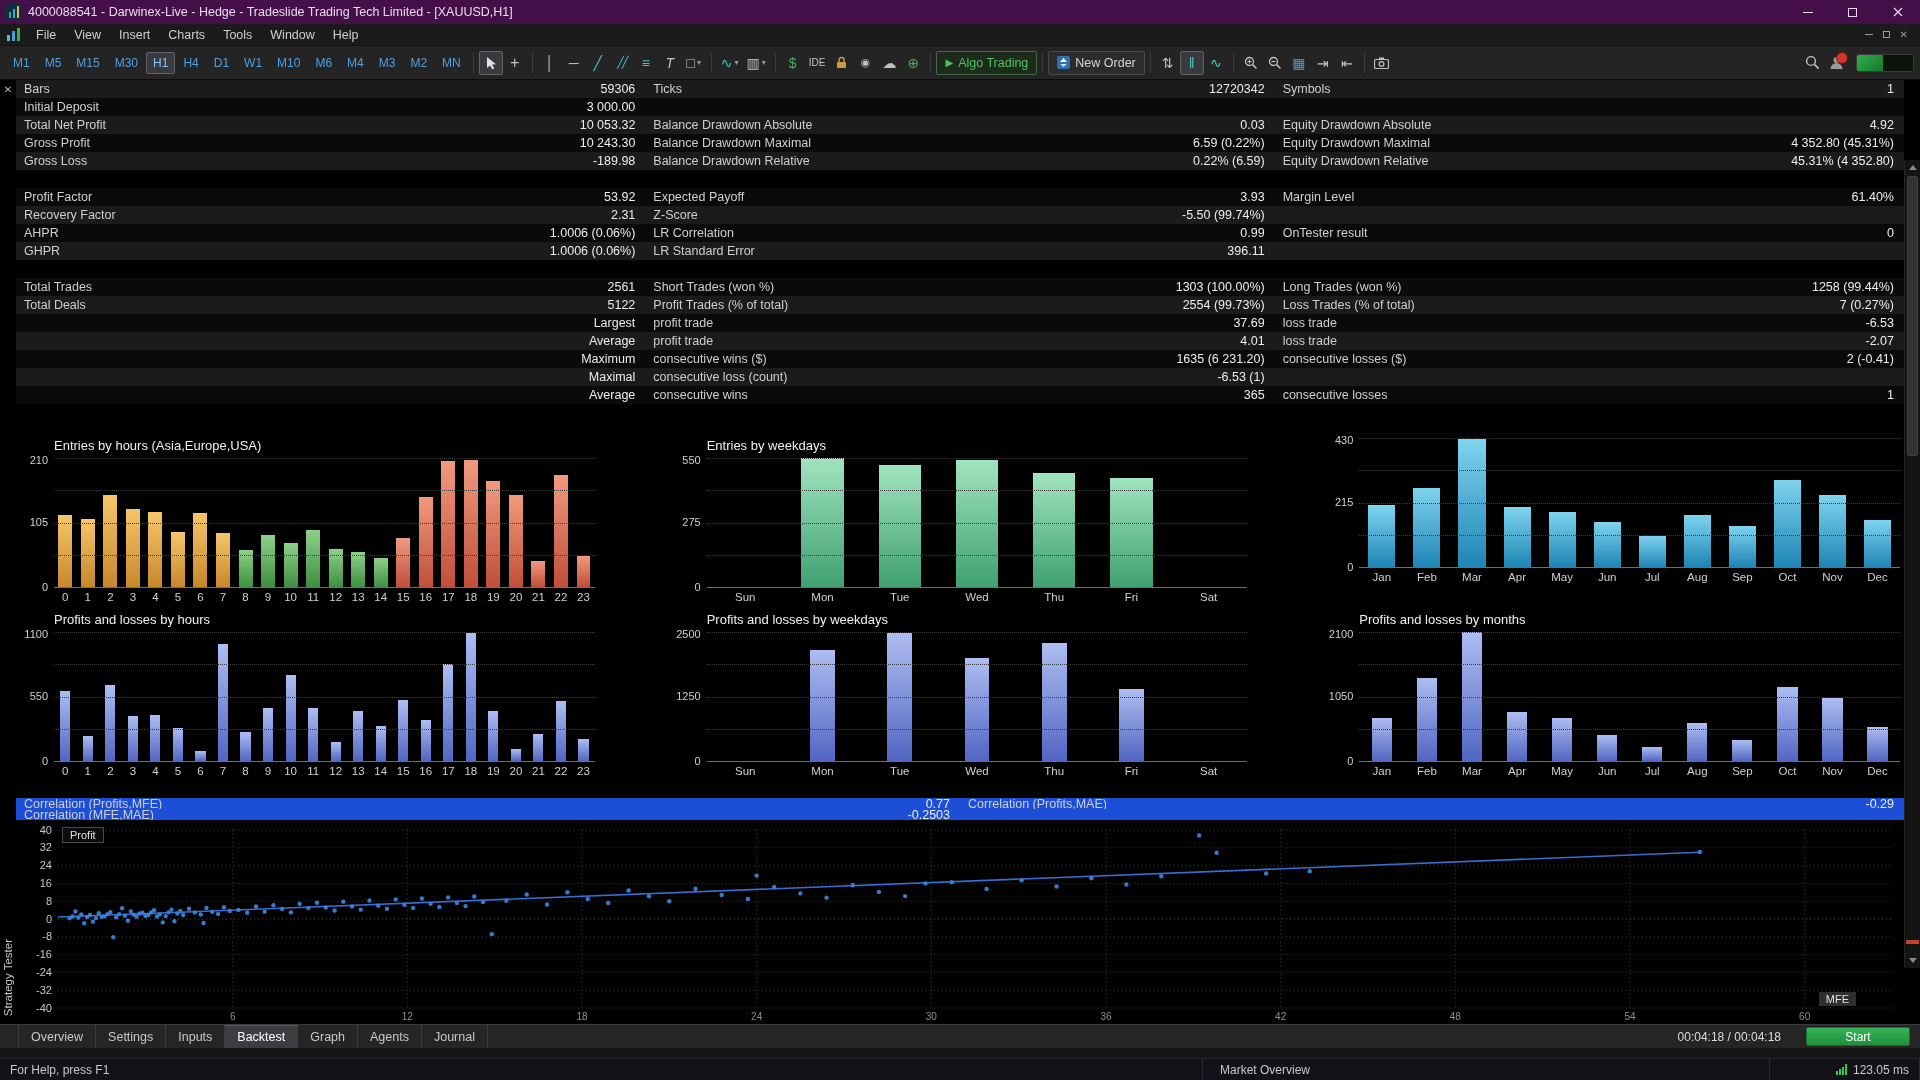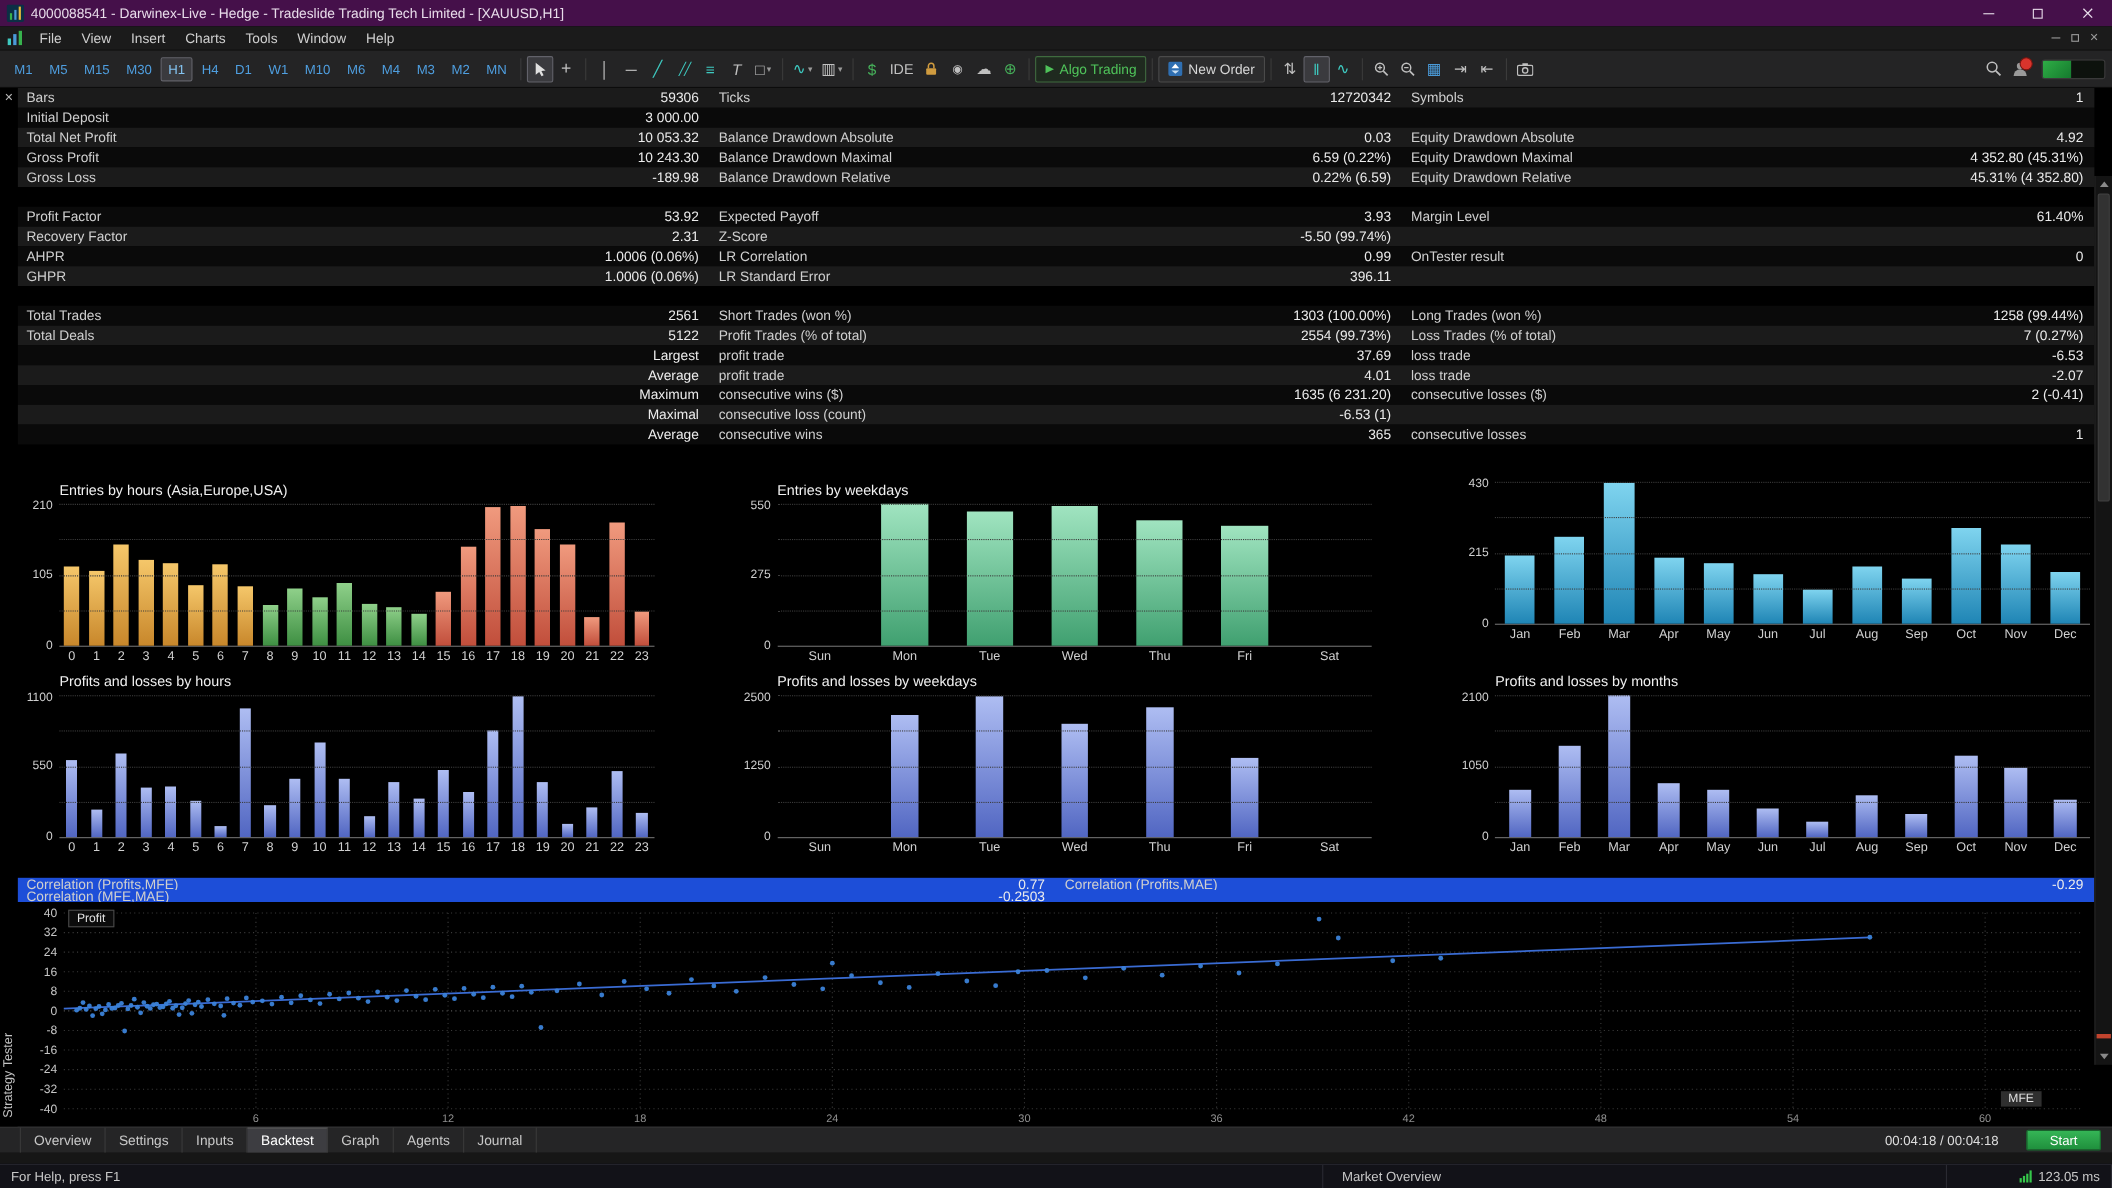--- a/index.html
+++ b/index.html
@@ -100,21 +100,21 @@
   .vs-mark { position:absolute; left:1px; right:1px; bottom:24px; height:4px; background:#c2442e; }
   .vs-bottom { position:absolute; bottom:0; left:0; right:0; }
 
   
   .tabsbar { height:24px; background:#252526; border-top:1px solid #3a3a3a; display:flex; align-items:center; padding-left:18px; flex:none; }
   .tab { color:#c8c8c8; font-size:12.5px; padding:3px 12px; border-right:1px solid #3a3a3a; height:100%; display:flex; align-items:center; }
   .tab:first-child { border-left:1px solid #3a3a3a; }
   .tab.active { background:#3d3d41; color:#ffffff; border-top:1px solid #5a5a5a; }
   .tabsbar .tabs-spacer { flex:1; }
   .elapsed { color:#dddddd; font-size:12px; margin-right:25px; }
-  .start-btn { width:68px; height:19px; margin-right:10px; background:linear-gradient(#35b556,#1f8f3c); border:1px solid #176e2e; border-radius:2px; color:#ffffff; font-size:12px; display:flex; align-items:center; justify-content:center; }
+  .start-btn { width:104px; height:19px; margin-right:10px; background:linear-gradient(#35b556,#1f8f3c); border:1px solid #176e2e; border-radius:2px; color:#ffffff; font-size:12px; display:flex; align-items:center; justify-content:center; }
 
   .bottom-strip { height:10px; background:#161616; flex:none; }
 
   
   .statusbar { height:22px; background:#121218; border-top:1px solid #26262e; display:flex; align-items:center; flex:none; }
   .sb-cell { display:flex; align-items:center; height:100%; padding:0 10px; border-right:1px solid #2a2a32; color:#c8c8c8; font-size:12px; white-space:nowrap; }
   .sb-help { flex:1; border-right:none; }
   .sb-gap { width:8px; border-left:1px solid #2a2a32; height:100%; }
   .sb-window { width:560px; }
   .sb-latency { width:150px; justify-content:flex-end; gap:6px; }
@@ -231,21 +231,21 @@
         <span class="dd">▾</span>
       </div>
     <div class="tool-btn">
         <span>▥</span>
         <span class="dd">▾</span>
       </div>
     <div class="tsep"></div>
     <div class="tool-btn green">
         <span>$</span>
       </div>
-    <div class="tool-btn" style="font-size:13px;">
+    <div class="tool-btn" style="font-size:10px;">
         <span>IDE</span>
       </div>
     <div class="tool-btn">
       <svg width="11" height="13" viewBox="0 0 11 13">
           <rect x="1" y="6" width="9" height="6" rx="1" fill="#cf9b3f"></rect>
           <path d="M3 6 V4 a2.5 2.5 0 0 1 5 0 V6" fill="none" stroke="#cf9b3f" stroke-width="1.4"></path>
         </svg>
     </div>
     <div class="tool-btn">
         <span style="font-size:11px;">◉</span>

